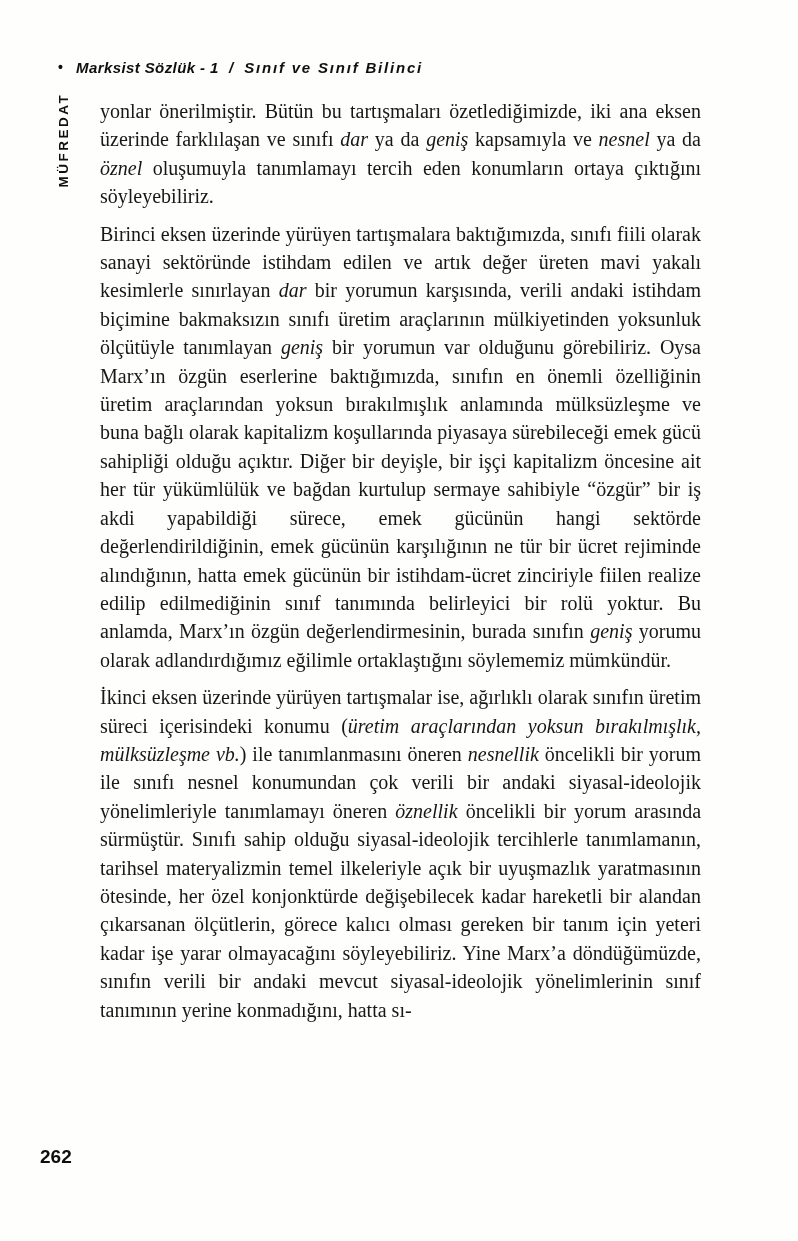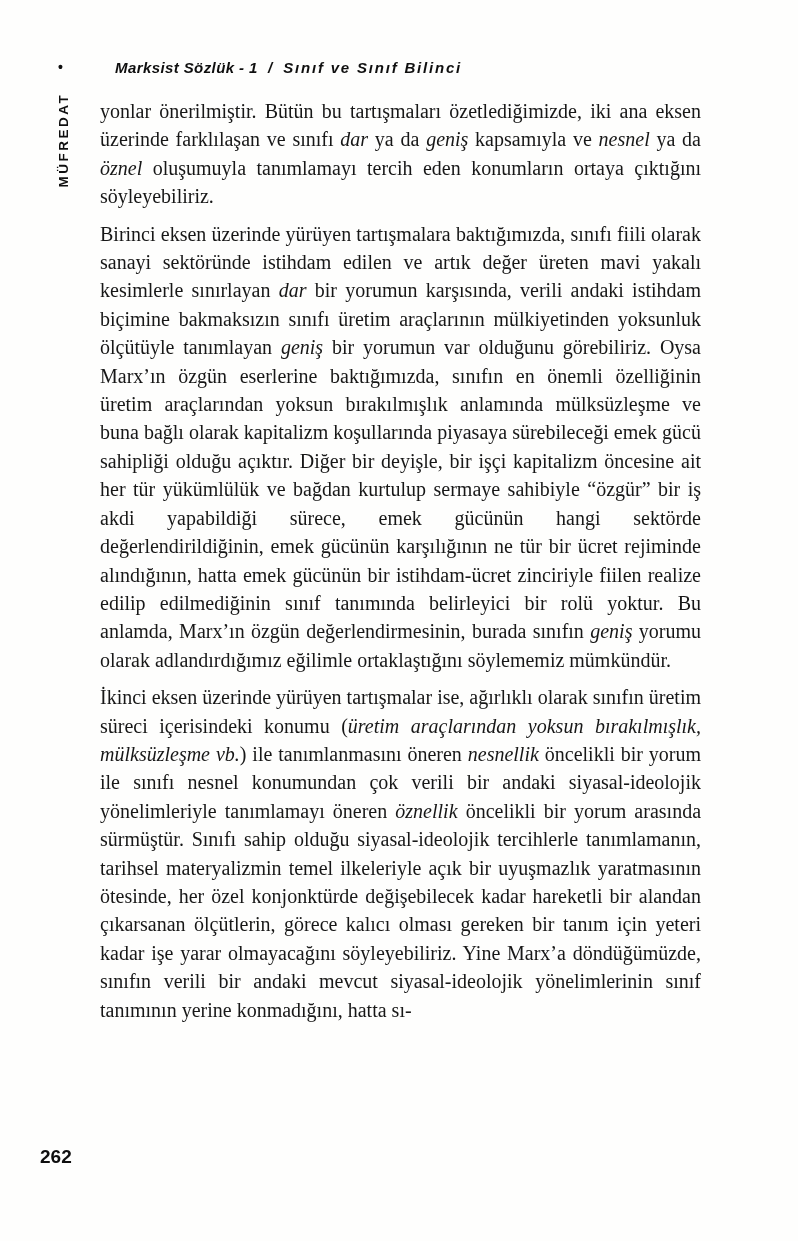--- a/index.html
+++ b/index.html
@@ -26,21 +26,21 @@
     color: #0f0f0f;
     white-space: nowrap;
   }
   .running-header .bullet {
     font-style: normal;
     display: inline-block;
     margin-right: 9px;
     font-size: 14px;
     transform: translateY(-1px);
   }
-  .running-header .series { letter-spacing: 0.4px; margin-right: 6px; margin-left: 39px; }
+  .running-header .series { letter-spacing: 0.4px; margin-right: 6px; }
   .running-header .sep { margin-right: 6px; letter-spacing: 1px; }
   .running-header .chapter { letter-spacing: 1.8px; }
 
   .margin-label {
     position: absolute;
     left: 63px;
     top: 140px;
     transform: translate(-50%, -50%) rotate(-90deg);
     font-family: "Liberation Sans", sans-serif;
     font-weight: bold;

